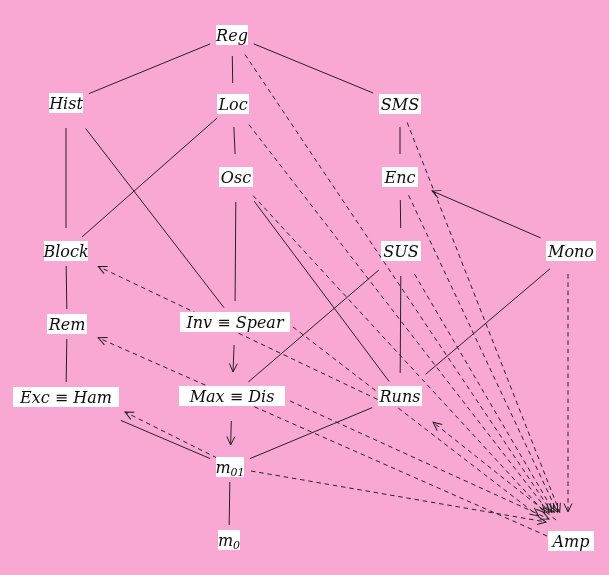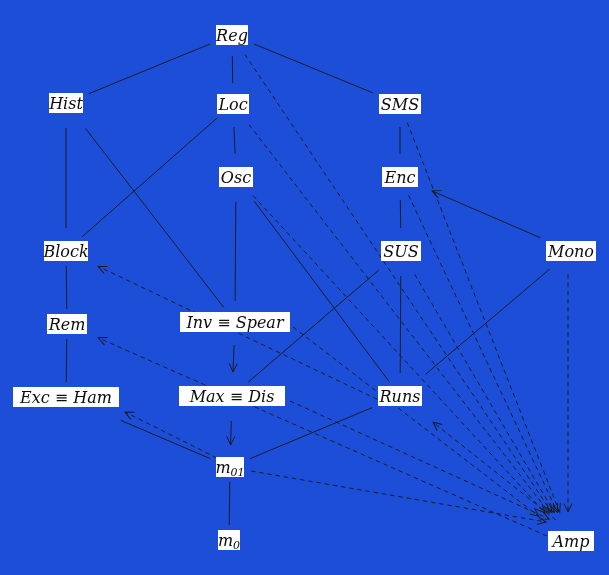--- a/index.html
+++ b/index.html
@@ -4,21 +4,21 @@
 <style>
   html, body {
     margin: 0;
     padding: 0;
     background: #ffffff;
   }
   .canvas {
     position: relative;
     width: 609px;
     height: 575px;
-    background: #1d4ed8;
+    background: #f9a8d4;
     overflow: hidden;
   }
   svg text {
     font-family: "DejaVu Serif", "Liberation Serif", serif;
     font-style: italic;
     fill: #0d0d0d;
   }
 </style>
 </head>
 <body>

